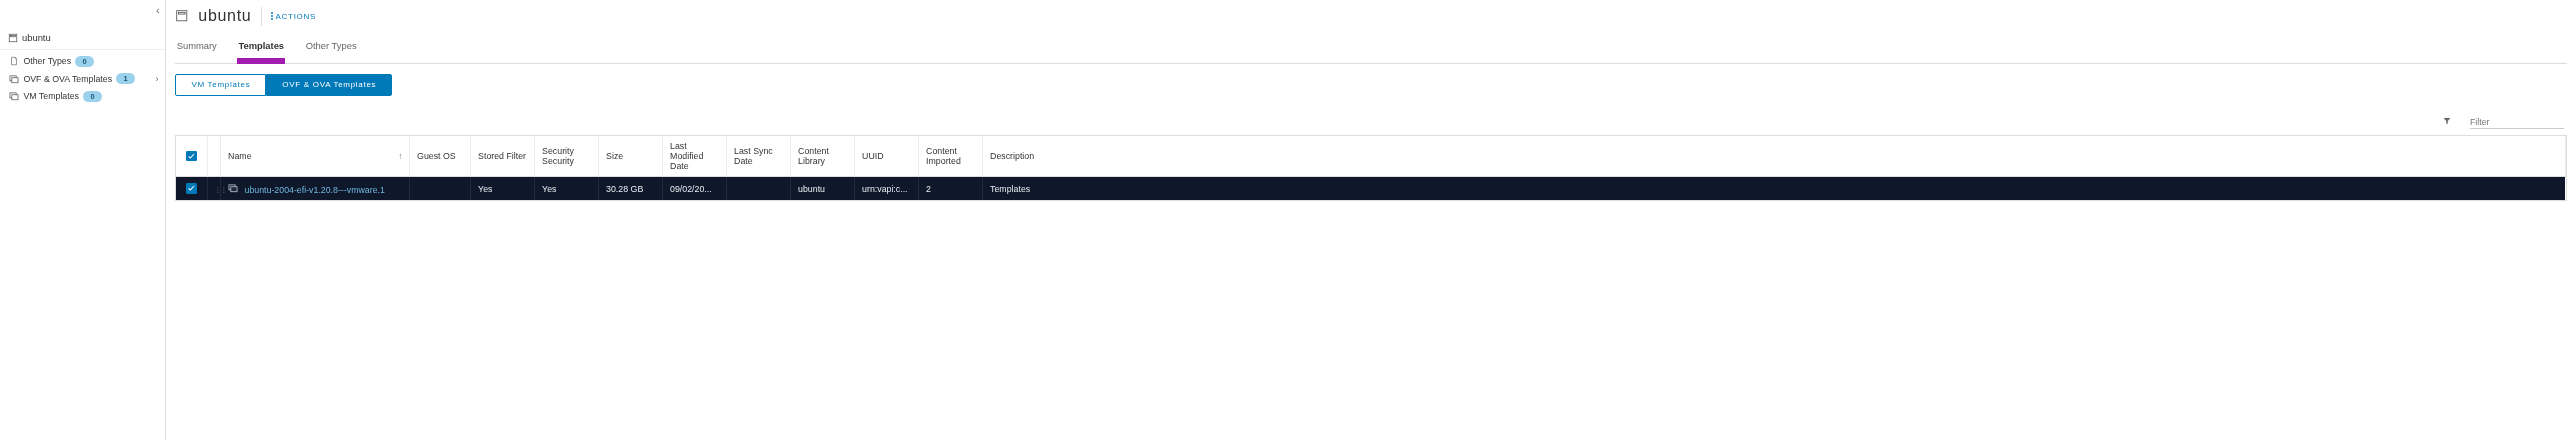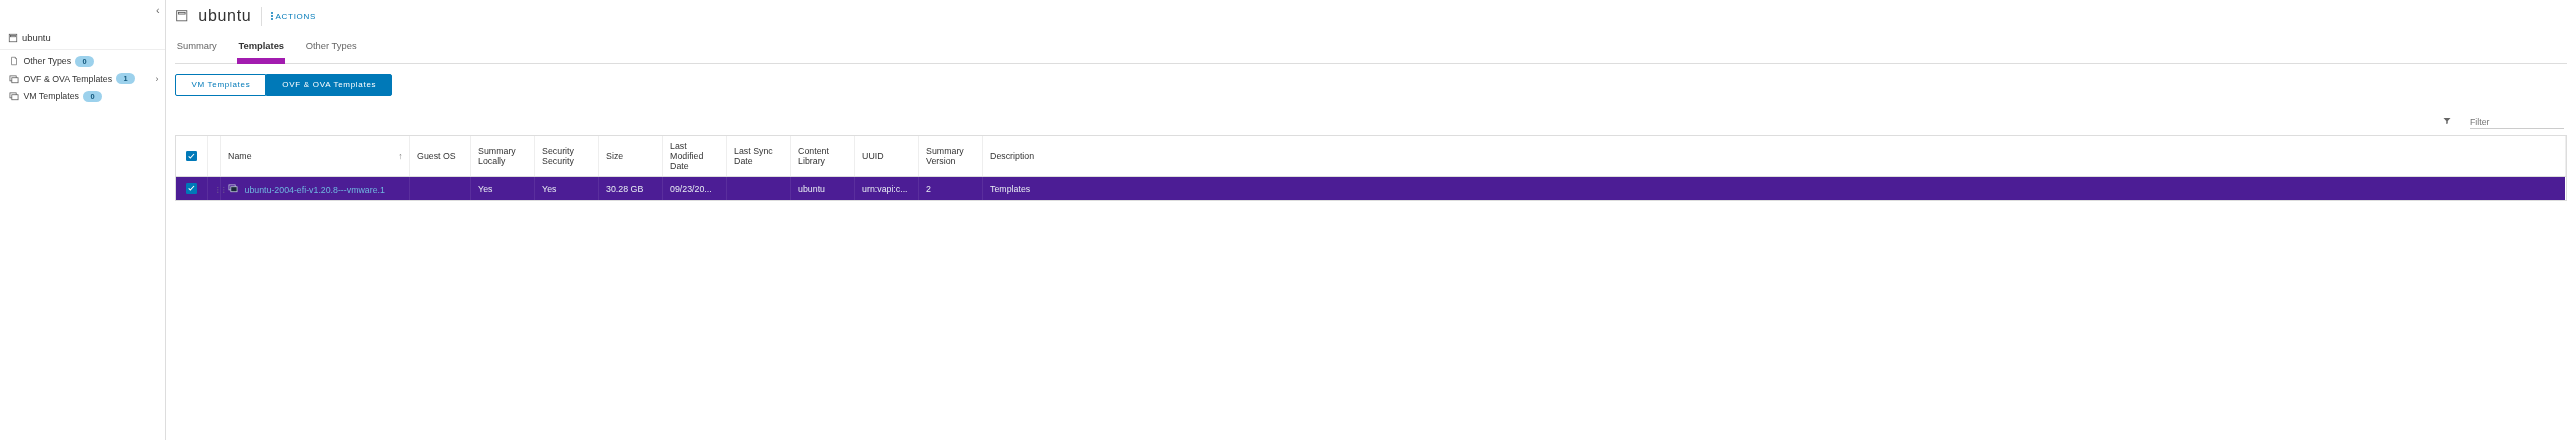--- a/index.html
+++ b/index.html
@@ -29,21 +29,21 @@
 .subtab.primary { background:#fff; color:#0079b8; border-radius:2px 0 0 2px; }
 .subtab.active { background:#0079b8; color:#fff; border-radius:0 2px 2px 0; }
 .filter-row { display:flex; justify-content:flex-end; align-items:center; gap:19px; padding: 0 2.7px 5.4px 0; }
 .filter-row .funnel { color:#666; }
 .filter-row input { border:none; border-bottom:0.7px solid #ccc; font-size:8.8px; color:#666; width:94px; padding:1.3px 0; outline:none; background:transparent; }
 .grid { border:0.7px solid #ddd; }
 .grid table { width:100%; border-collapse:collapse; table-layout:fixed; }
 .grid th { text-align:left; font-weight:400; color:#333; padding: 5.4px 6.7px; border-right:0.7px solid #eee; border-bottom:0.7px solid #ddd; font-size:8.8px; vertical-align:middle; height:28px; }
 .grid th .sort { float:right; color:#888; }
 .grid td { padding: 5.4px 6.7px; border-right:0.7px solid rgba(255,255,255,0.08); font-size:8.8px; vertical-align:middle; }
-.grid tbody tr.sel { background:#4c1d95; color:#fff; border-top:1.3px solid #49aade; }
+.grid tbody tr.sel { background:#0f172a; color:#fff; border-top:1.3px solid #49aade; }
 .grid tbody tr.sel td { color:#e8eef3; }
 .grid .chk-cell { width:31px; text-align:center; }
 .chk { width:10.8px; height:10.8px; background:#0079b8; border-radius:1.3px; display:inline-flex; align-items:center; justify-content:center; }
 .chk svg { width:6.7px; height:6.7px; }
 .name-link { color:#6fb8e0; }
 .icon-svg { width:10px; height:10px; }
 .icon-box { display:inline-flex; align-items:center; justify-content:center; }
 .grip { color:#888; font-size:6.7px; letter-spacing:-0.7px; }
 </style>
 </head>
@@ -160,28 +160,28 @@
             <th class="chk-cell">
               <span class="chk">
                 <svg viewBox="0 0 10 10">
                     <path d="M1 5l2.5 2.5L9 1.5" stroke="#fff" stroke-width="1.6" fill="none"></path>
                   </svg>
               </span>
             </th>
             <th></th>
             <th><span>Name</span><span class="sort">↑</span></th>
             <th>Guest OS</th>
-            <th>Summary Locally</th>
+            <th>Stored Filter</th>
             <th>Security Security</th>
             <th>Size</th>
             <th>Last Modified Date</th>
             <th>Last Sync Date</th>
             <th>Content Library</th>
             <th>UUID</th>
-            <th>Summary Version</th>
+            <th>Content Imported</th>
             <th>Description</th>
           </tr>
         </thead>
         <tbody>
           <tr class="sel">
             <td class="chk-cell">
               <span class="chk">
                 <svg viewBox="0 0 10 10">
                     <path d="M1 5l2.5 2.5L9 1.5" stroke="#fff" stroke-width="1.6" fill="none"></path>
                   </svg>
@@ -194,21 +194,21 @@
                     <rect x="1.5" y="3" width="10" height="8"></rect>
                     <rect x="4.5" y="6" width="10" height="8" fill="#1b2a3a"></rect>
                   </svg>
               </span>
               <a class="name-link">ubuntu-2004-efi-v1.20.8---vmware.1</a>
             </td>
             <td></td>
             <td>Yes</td>
             <td>Yes</td>
             <td>30.28 GB</td>
-            <td>09/23/20...</td>
+            <td>09/02/20...</td>
             <td></td>
             <td>ubuntu</td>
             <td>urn:vapi:c...</td>
             <td>2</td>
             <td>Templates</td>
           </tr>
         </tbody>
       </table>
     </div>
   </main>

